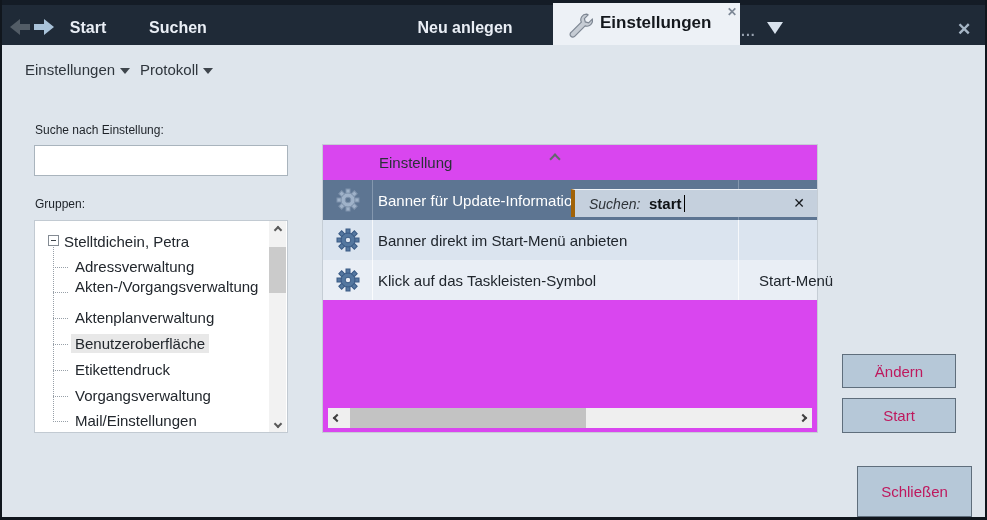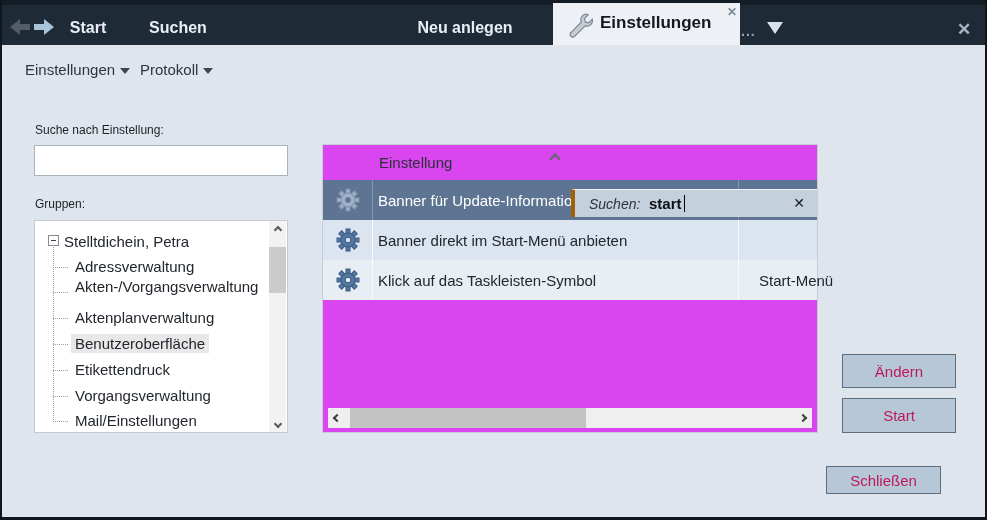--- a/index.html
+++ b/index.html
@@ -221,15 +221,15 @@
           </div>
         <div class="thumb"></div>
         <div class="hs-btn" style="right:0">
             <span class="chev right"></span>
           </div>
       </div>
     </div>
 
     <div class="btn" style="left:840px;top:309px;width:114px;height:34px">Ändern</div>
     <div class="btn" style="left:840px;top:353px;width:114px;height:35px">Start</div>
-    <div class="btn" style="left:824px;top:421px;width:115px;height:28px">Schließen</div>
+    <div class="btn" style="left:855px;top:421px;width:115px;height:51px">Schließen</div>
   </div>
 </div>
 
 </body></html>

